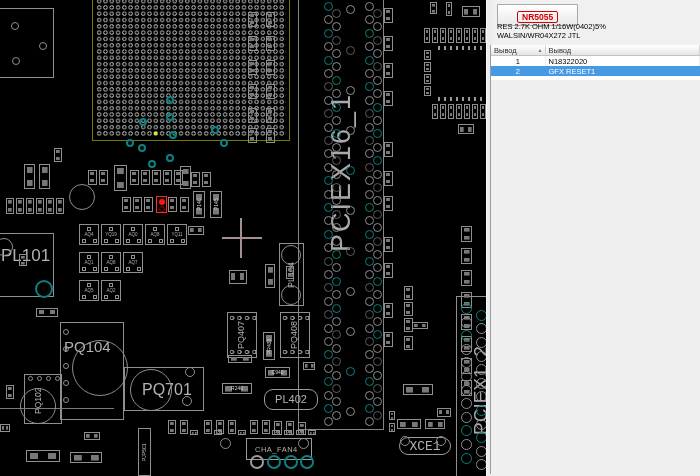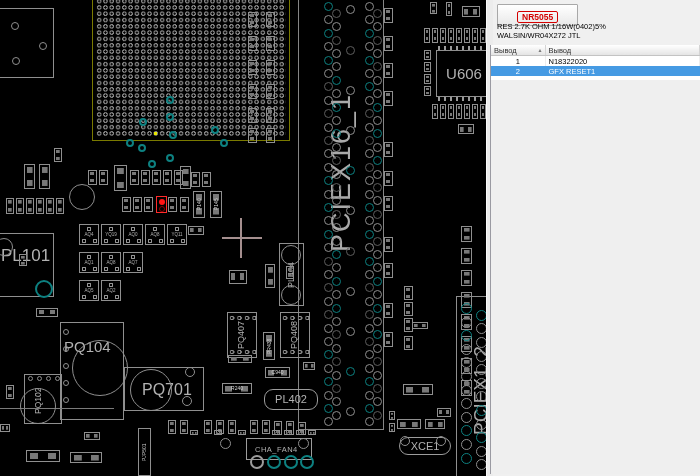--- a/index.html
+++ b/index.html
@@ -78,23 +78,20 @@
     <div class="bga">
       <div class="bga-pads"></div>
     </div>
 
     <div class="comp" style="left:298px;top:-6px;width:86px;height:436px;border-color:#858585;"></div>
     <div class="lbl vtext cent" style="left:320px;top:38px;width:42px;height:268px;font-size:27px;letter-spacing:2px;color:#aaa;">PCIEX16_1</div>
 
     <div class="comp" style="left:456px;top:296px;width:60px;height:190px;"></div>
     <div class="lbl vtext cent" style="left:468px;top:305px;width:24px;height:171px;font-size:19px;color:#aaa;">PCIEX1_2</div>
 
-    <div class="comp cent" style="left:436px;top:50px;width:56px;height:47px;">
-      <span class="lbl" style="position:static;font-size:15px;">U606</span>
-    </div>
 
     <div class="comp" style="left:-8px;top:233px;width:62px;height:64px;"></div>
     <div class="lbl" style="left:1px;top:247px;font-size:17px;">PL101</div>
 
     <div class="comp" style="left:60px;top:322px;width:64px;height:98px;"></div>
     <div class="lbl" style="left:64px;top:339px;font-size:15px;">PQ104</div>
 
     <div class="comp" style="left:24px;top:374px;width:38px;height:50px;"></div>
     <div class="lbl vtext cent" style="left:32px;top:382px;width:12px;height:38px;font-size:8.5px;">PQ102</div>
     <div class="abs" style="left:0;top:408px;width:114px;height:1px;background:#7b7b7b;"></div>
@@ -131,21 +128,21 @@
 
     <div class="fan" style="left:246px;top:438px;width:66px;height:22px;">
       <span class="fl">CHA_FAN4</span>
       <span class="hole" style="left:3px;top:16px;width:14px;height:14px;border:2px solid #9c9c9c;"></span>
       <span class="hole" style="left:20px;top:16px;width:14px;height:14px;border:2px solid #0d8181;"></span>
       <span class="hole" style="left:37px;top:16px;width:14px;height:14px;border:2px solid #0d8181;"></span>
       <span class="hole" style="left:53px;top:16px;width:14px;height:14px;border:2px solid #0d8181;"></span>
     </div>
 
     <div class="xtal cent" style="left:399px;top:437px;width:52px;height:18px;">
-      <span class="lbl" style="position:static;font-size:11px;">XCE1</span>
+      <span class="lbl" style="position:static;font-size:13px;font-family:Liberation Mono, monospace;">XCE1</span>
     </div>
 
     <div class="comp" style="left:138px;top:428px;width:13px;height:48px;"></div>
     <div class="lbl vtext cent" style="left:140px;top:432px;width:9px;height:40px;font-size:5px;color:#cfcfcf;">PJP501</div>
 
     <div class="redpart">
       <span class="p1"></span>
       <span class="p2"></span>
     </div>
 

